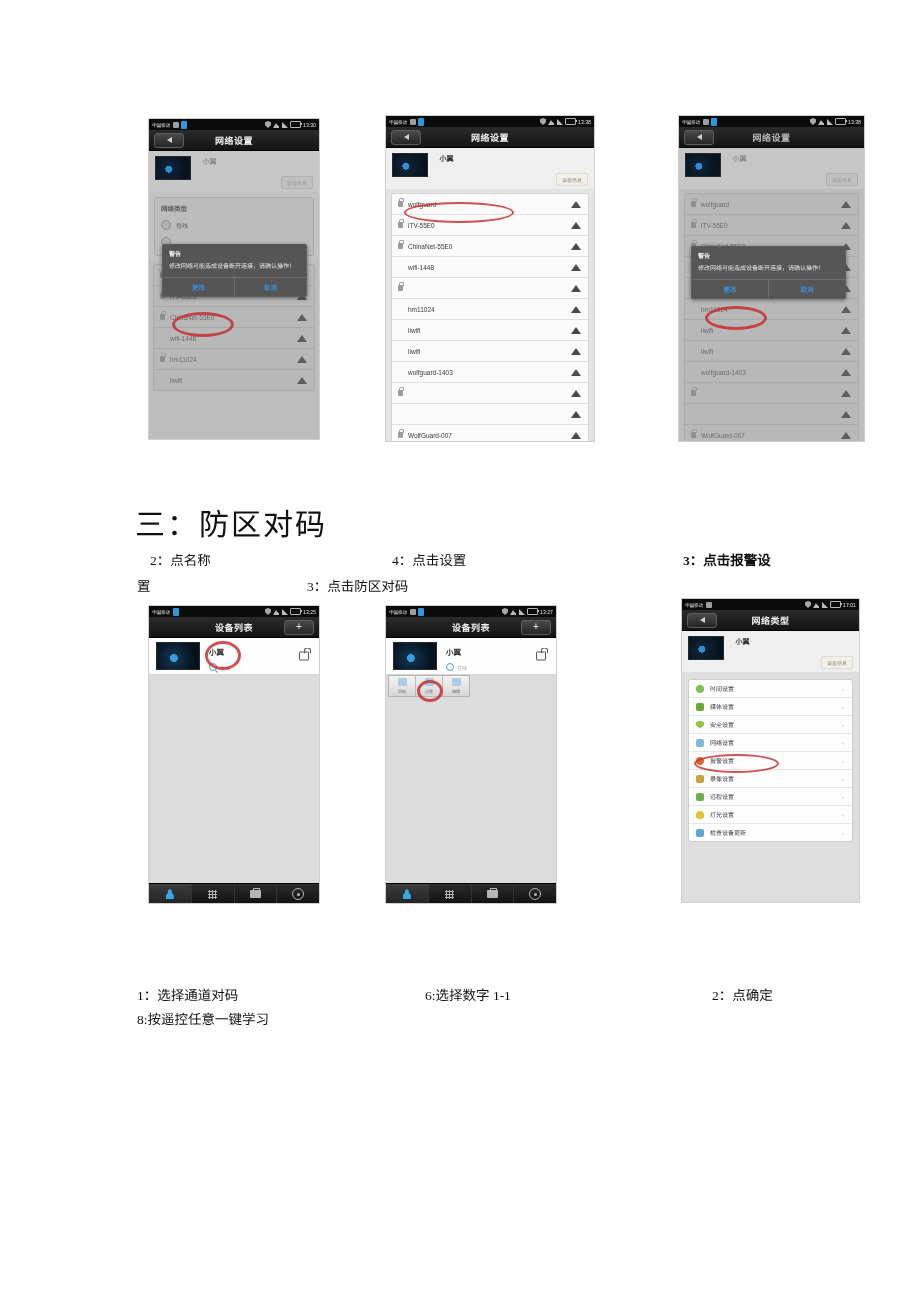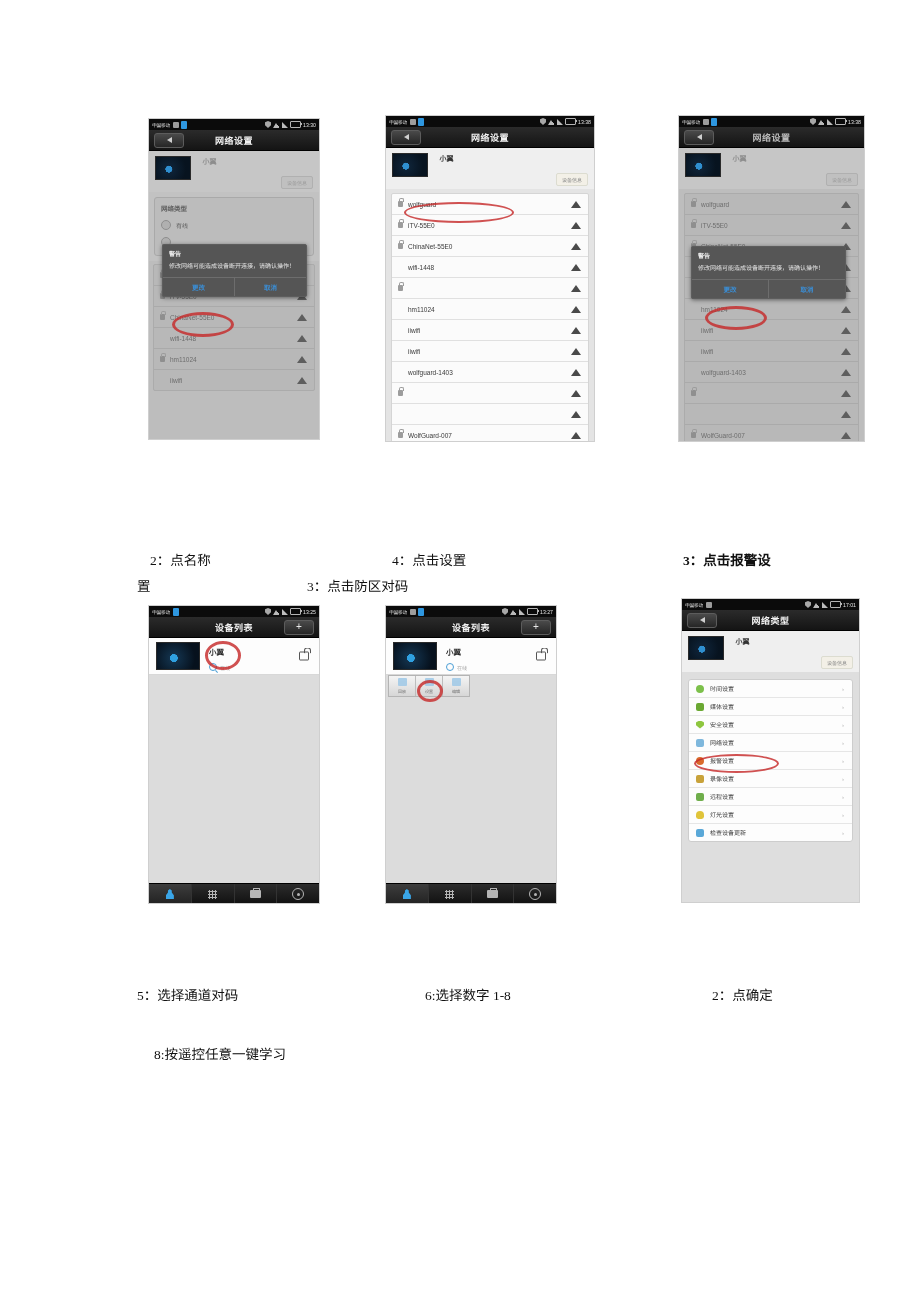--- a/index.html
+++ b/index.html
@@ -668,20 +668,21 @@
       <div class="dlg-body">修改网络可能造成设备断开连接，请确认操作！</div>
       <div class="dlg-sep"></div>
       <div class="dlg-btns">
         <div class="dlg-btn">更改</div>
         <div class="dlg-btn sep">取消</div>
       </div>
     </div>
     <div class="ellipse" style="left:26px;top:190px;width:62px;height:24px;"></div>
   </div>
 
+  <h1 class="heading" style="left:135px;top:500px;margin:0;">三：防区对码</h1>
 
   <div class="steptext" style="left:150px;top:549px;">2：点名称</div>
   <div class="steptext" style="left:392px;top:549px;">4：点击设置</div>
   <div class="steptext" style="left:683px;top:549px;font-weight:bold;">3：点击报警设</div>
   <div class="steptext" style="left:137px;top:575px;">置</div>
   <div class="steptext" style="left:307px;top:575px;">3：点击防区对码</div>
 
   <div class="phone" style="left:148px;top:605px;width:170px;height:297px;background:#dcdcdc;">
     <div class="statusbar">
       <div class="sb-left">
@@ -863,18 +864,18 @@
         <div class="set-row">
           <span class="set-ic" style="background:#5aa8d8;"></span>
           <span class="set-lbl">检查设备更新</span>
           <span class="set-arrow">›</span>
         </div>
       </div>
     </div>
     <div class="ellipse thin" style="left:12px;top:155px;width:85px;height:19px;"></div>
   </div>
 
-  <div class="steptext" style="left:137px;top:984px;">5：选择通道对码</div>
-  <div class="steptext" style="left:425px;top:984px;">6:选择数字 1-8</div>
+  <div class="steptext" style="left:137px;top:984px;">1：选择通道对码</div>
+  <div class="steptext" style="left:425px;top:984px;">6:选择数字 1-1</div>
   <div class="steptext" style="left:712px;top:984px;">2：点确定</div>
-  <div class="steptext" style="left:154px;top:1008px;margin-top:35px;">8:按遥控任意一键学习</div>
+  <div class="steptext" style="left:137px;top:1008px;">8:按遥控任意一键学习</div>
 
 </div>
 
 </body></html>

